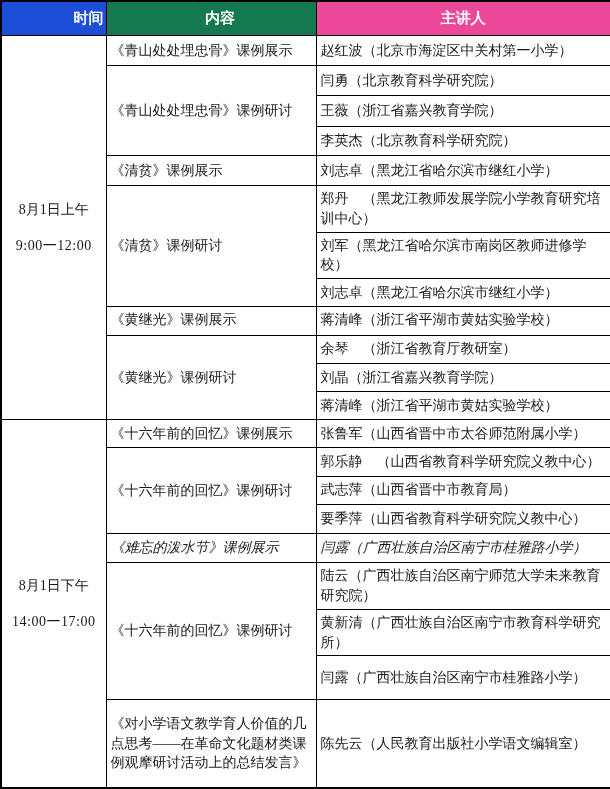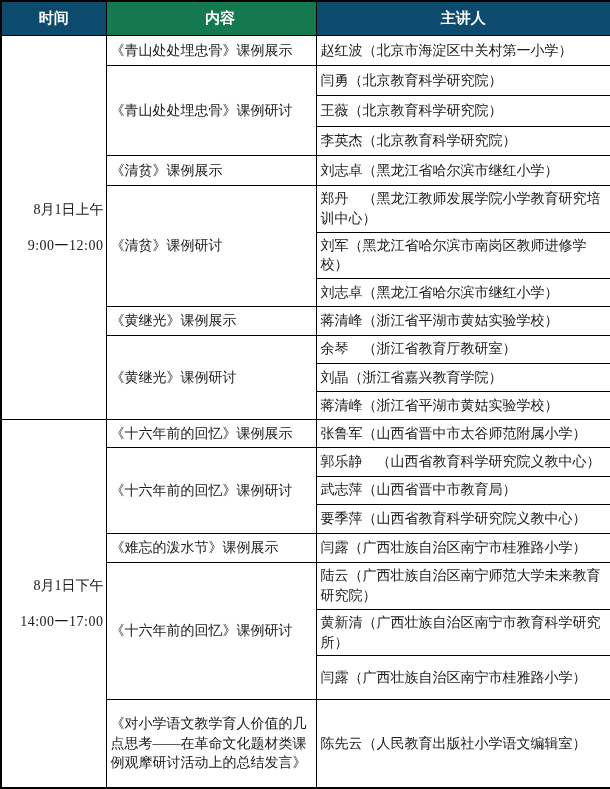--- a/index.html
+++ b/index.html
@@ -23,76 +23,76 @@
   }
   td {
     font-size: 14px;
     line-height: 1.4;
     color: #1a1a1a;
     vertical-align: middle;
     padding: 3px 4px;
     overflow: hidden;
   }
   td.time-cell {
-    text-align: right;
+    text-align: center;
     padding: 3px 2px;
   }
   td.time-cell .time-range { letter-spacing: 0.5px; margin-top: 16px; }
   td.content-cell, td.speaker-cell { text-align: left; }
 </style>
 </head>
 <body>
 
 <table>
   <colgroup>
     <col style="width:105px">
     <col style="width:210px">
     <col style="width:295px">
   </colgroup>
   <thead>
     <tr>
-      <th style="background: #0c4a6e;">时间</th>
+      <th style="background: #1d4ed8; text-align: right;">时间</th>
       <th style="background: rgb(20, 121, 79); padding-left: 20px;">内容</th>
-      <th style="background: #0c4a6e;">主讲人</th>
+      <th style="background: #ec4899;">主讲人</th>
     </tr>
   </thead>
   <tbody>
       <tr style="height: 30px;">
         <td class="time-cell" rowspan="12">
           <div class="time-date">8月1日上午</div>
           <div class="time-range">9:00一12:00</div>
         </td>
         <td class="content-cell" rowspan="1">《青山处处埋忠骨》课例展示</td>
         <td class="speaker-cell">赵红波（北京市海淀区中关村第一小学）</td>
       </tr>
       <tr style="height: 30px;">
         <td class="content-cell" rowspan="3">《青山处处埋忠骨》课例研讨</td>
         <td class="speaker-cell">闫勇（北京教育科学研究院）</td>
       </tr>
       <tr style="height: 30px;">
-        <td class="speaker-cell">王薇（北京教育科学研究院）</td>
+        <td class="speaker-cell">王薇（浙江省嘉兴教育学院）</td>
       </tr>
       <tr style="height: 29px;">
         <td class="speaker-cell">李英杰（北京教育科学研究院）</td>
       </tr>
       <tr style="height: 30px;">
         <td class="content-cell" rowspan="1">《清贫》课例展示</td>
         <td class="speaker-cell">刘志卓（黑龙江省哈尔滨市继红小学）</td>
       </tr>
       <tr style="height: 46px;">
         <td class="content-cell" rowspan="3">《清贫》课例研讨</td>
         <td class="speaker-cell">郑丹　（黑龙江教师发展学院小学教育研究培训中心）</td>
       </tr>
       <tr style="height: 46px;">
         <td class="speaker-cell">刘军（黑龙江省哈尔滨市南岗区教师进修学校）</td>
       </tr>
       <tr style="height: 28px;">
         <td class="speaker-cell">刘志卓（黑龙江省哈尔滨市继红小学）</td>
       </tr>
-      <tr style="height: 28px;">
+      <tr style="height: 28px; font-family: Liberation Mono, monospace;">
         <td class="content-cell" rowspan="1">《黄继光》课例展示</td>
         <td class="speaker-cell">蒋清峰（浙江省平湖市黄姑实验学校）</td>
       </tr>
       <tr style="height: 28px;">
         <td class="content-cell" rowspan="3">《黄继光》课例研讨</td>
         <td class="speaker-cell">余琴　（浙江省教育厅教研室）</td>
       </tr>
       <tr style="height: 28px;">
         <td class="speaker-cell">刘晶（浙江省嘉兴教育学院）</td>
       </tr>
@@ -110,21 +110,21 @@
       <tr style="height: 28px;">
         <td class="content-cell" rowspan="3">《十六年前的回忆》课例研讨</td>
         <td class="speaker-cell">郭乐静　（山西省教育科学研究院义教中心）</td>
       </tr>
       <tr style="height: 28px;">
         <td class="speaker-cell">武志萍（山西省晋中市教育局）</td>
       </tr>
       <tr style="height: 29px;">
         <td class="speaker-cell">要季萍（山西省教育科学研究院义教中心）</td>
       </tr>
-      <tr style="height: 29px;">
+      <tr style="height: 29px; font-style: italic;">
         <td class="content-cell" rowspan="1">《难忘的泼水节》课例展示</td>
         <td class="speaker-cell">闫露（广西壮族自治区南宁市桂雅路小学）</td>
       </tr>
       <tr style="height: 46px;">
         <td class="content-cell" rowspan="3">《十六年前的回忆》课例研讨</td>
         <td class="speaker-cell">陆云（广西壮族自治区南宁师范大学未来教育研究院）</td>
       </tr>
       <tr style="height: 46px;">
         <td class="speaker-cell">黄新清（广西壮族自治区南宁市教育科学研究所）</td>
       </tr>

